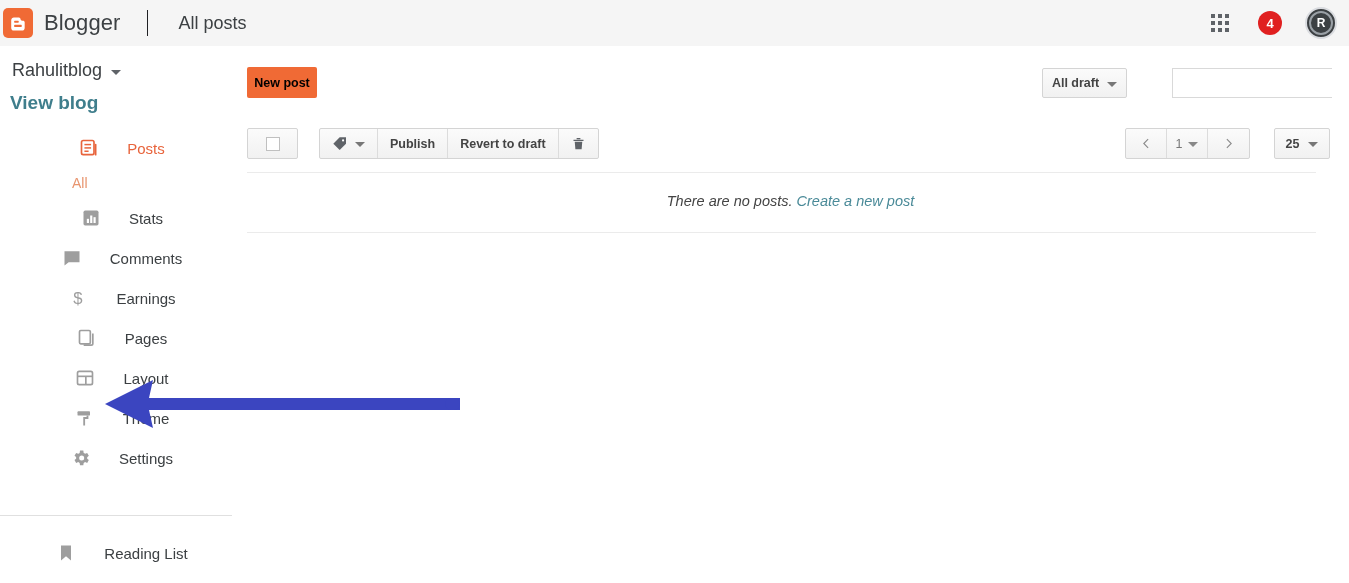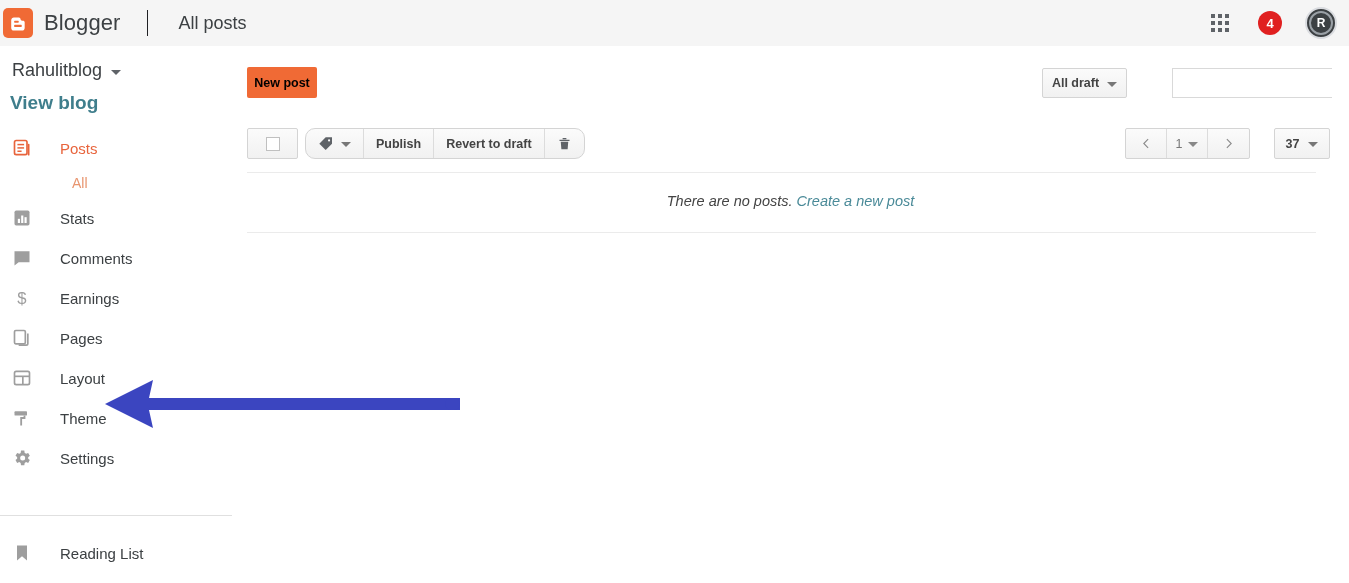--- a/index.html
+++ b/index.html
@@ -139,20 +139,21 @@
     font-weight: bold;
     color: #3f7e8c;
     text-decoration: none;
   }
   .nav-item {
     display: flex;
     align-items: center;
     height: 40px;
     padding-left: 10px;
     cursor: pointer;
+    justify-content: center;
   }
   .nav-icon {
     width: 24px; height: 24px;
     flex: none;
     display: flex;
     align-items: center;
     justify-content: center;
   }
   .nav-label {
     font-size: 15px;
@@ -257,23 +258,23 @@
     cursor: pointer;
   }
   .chk {
     width: 14px; height: 14px;
     border: 1px solid #c0c0c0;
     background: #fff;
   }
   #btn-group {
     display: flex;
     align-items: center;
-    margin-left: 7px;
+    margin-left: 21px;
     border: 1px solid #d4d4d4;
-    border-radius: 10px;
+    border-radius: 2px;
     background: linear-gradient(#fbfbfb, #f1f1f1);
     height: 31px;
     text-align: center;
   }
   .bg-cell {
     height: 100%;
     display: flex;
     align-items: center;
     justify-content: center;
     padding: 0 12px;
@@ -561,21 +562,21 @@
       <span class="caret-down"></span>
     </div>
     <div class="pg-cell">
       <svg width="13" height="13" viewBox="0 0 24 24">
           <polyline points="9,4 17,12 9,20" fill="none" stroke="#8a8a8a" stroke-width="2"></polyline>
         </svg>
     </div>
   </div>
 
   <div id="perpage">
-    <span>37</span>
+    <span>25</span>
     <span class="caret-down"></span>
   </div>
 
   <div class="hrule" id="rule-top"></div>
 
   <div id="empty-msg">
     <span>There are no posts.</span>
     <a href="#">Create a new post</a>
   </div>
 

